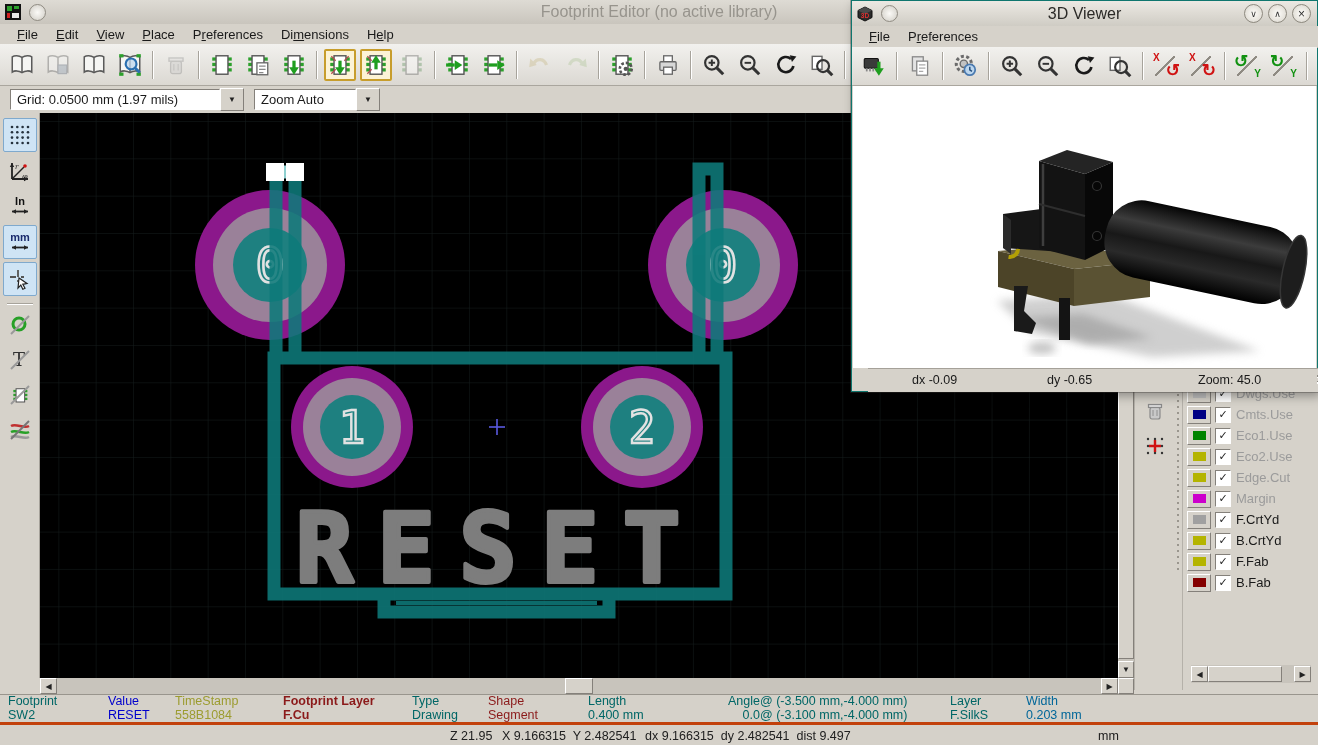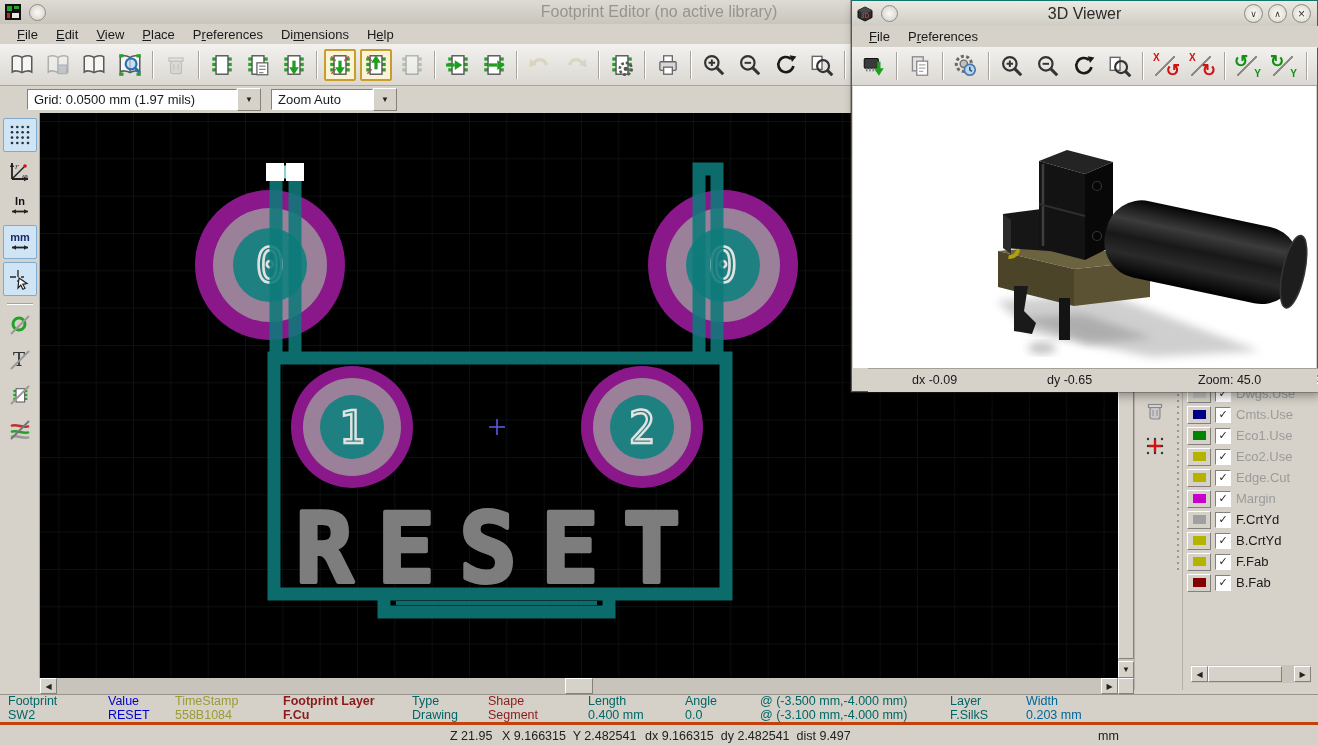--- a/index.html
+++ b/index.html
@@ -310,21 +310,21 @@
         <svg viewBox="0 0 24 24">
           <circle cx="10.5" cy="11" r="7" fill="none" stroke="#27a027" stroke-width="3.6"></circle>
           <circle cx="15.5" cy="15.5" r="4.8" fill="none" stroke="#666" stroke-width="2.2" stroke-dasharray="2.2 1.7"></circle>
           <circle cx="15.5" cy="15.5" r="1.7" fill="#666"></circle>
         </svg>
       </span>
   </div>
 
   <div class="optionsbar">
     <div class="combo">
-      <span class="field" style="width:196px;margin-left:17px;">Grid: 0.0500 mm (1.97 mils)</span>
+      <span class="field" style="width:196px;">Grid: 0.0500 mm (1.97 mils)</span>
       <span class="cbtn raised">
           <span>▼</span>
         </span>
     </div>
     <div class="combo">
       <span class="field" style="width:88px;">Zoom Auto</span>
       <span class="cbtn raised">
           <span>▼</span>
         </span>
     </div>
@@ -671,21 +671,21 @@
         <div>Segment</div>
 
       </div>
 
       <div class="sfield" style="width: 97px; color: rgb(0, 102, 102);">
         <div>Length</div>
         <div>0.400 mm</div>
 
       </div>
 
-      <div class="sfield" style="width: 75px; color: rgb(0, 102, 102);">
+      <div class="sfield" style="width: 75px; color: rgb(0, 102, 102); text-align: right;">
         <div>Angle</div>
         <div>0.0</div>
 
       </div>
 
       <div class="sfield" style="width: 190px; color: rgb(0, 102, 102);">
 
         <div>@ (-3.500 mm,-4.000 mm)</div>
         <div>@ (-3.100 mm,-4.000 mm)</div>
       </div>

